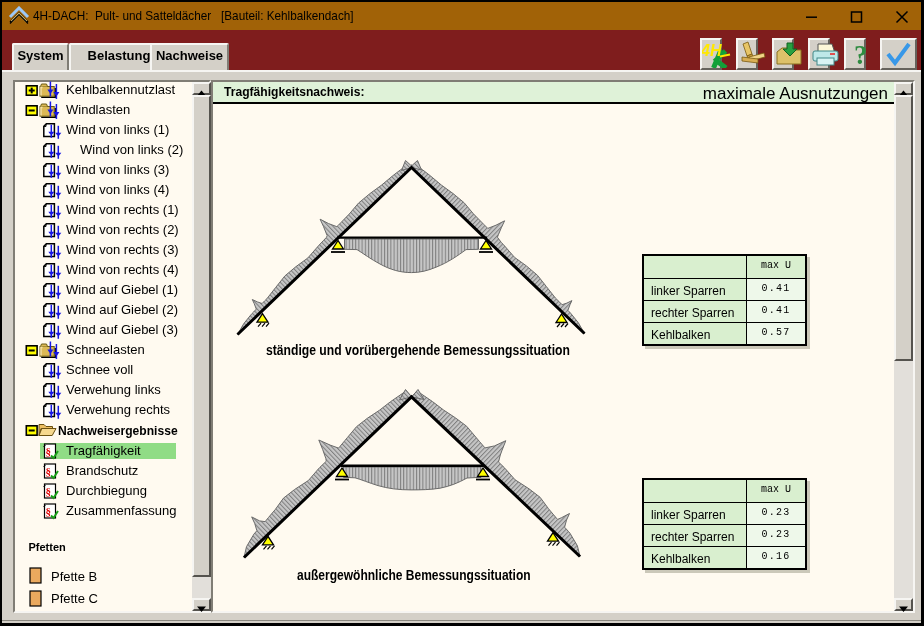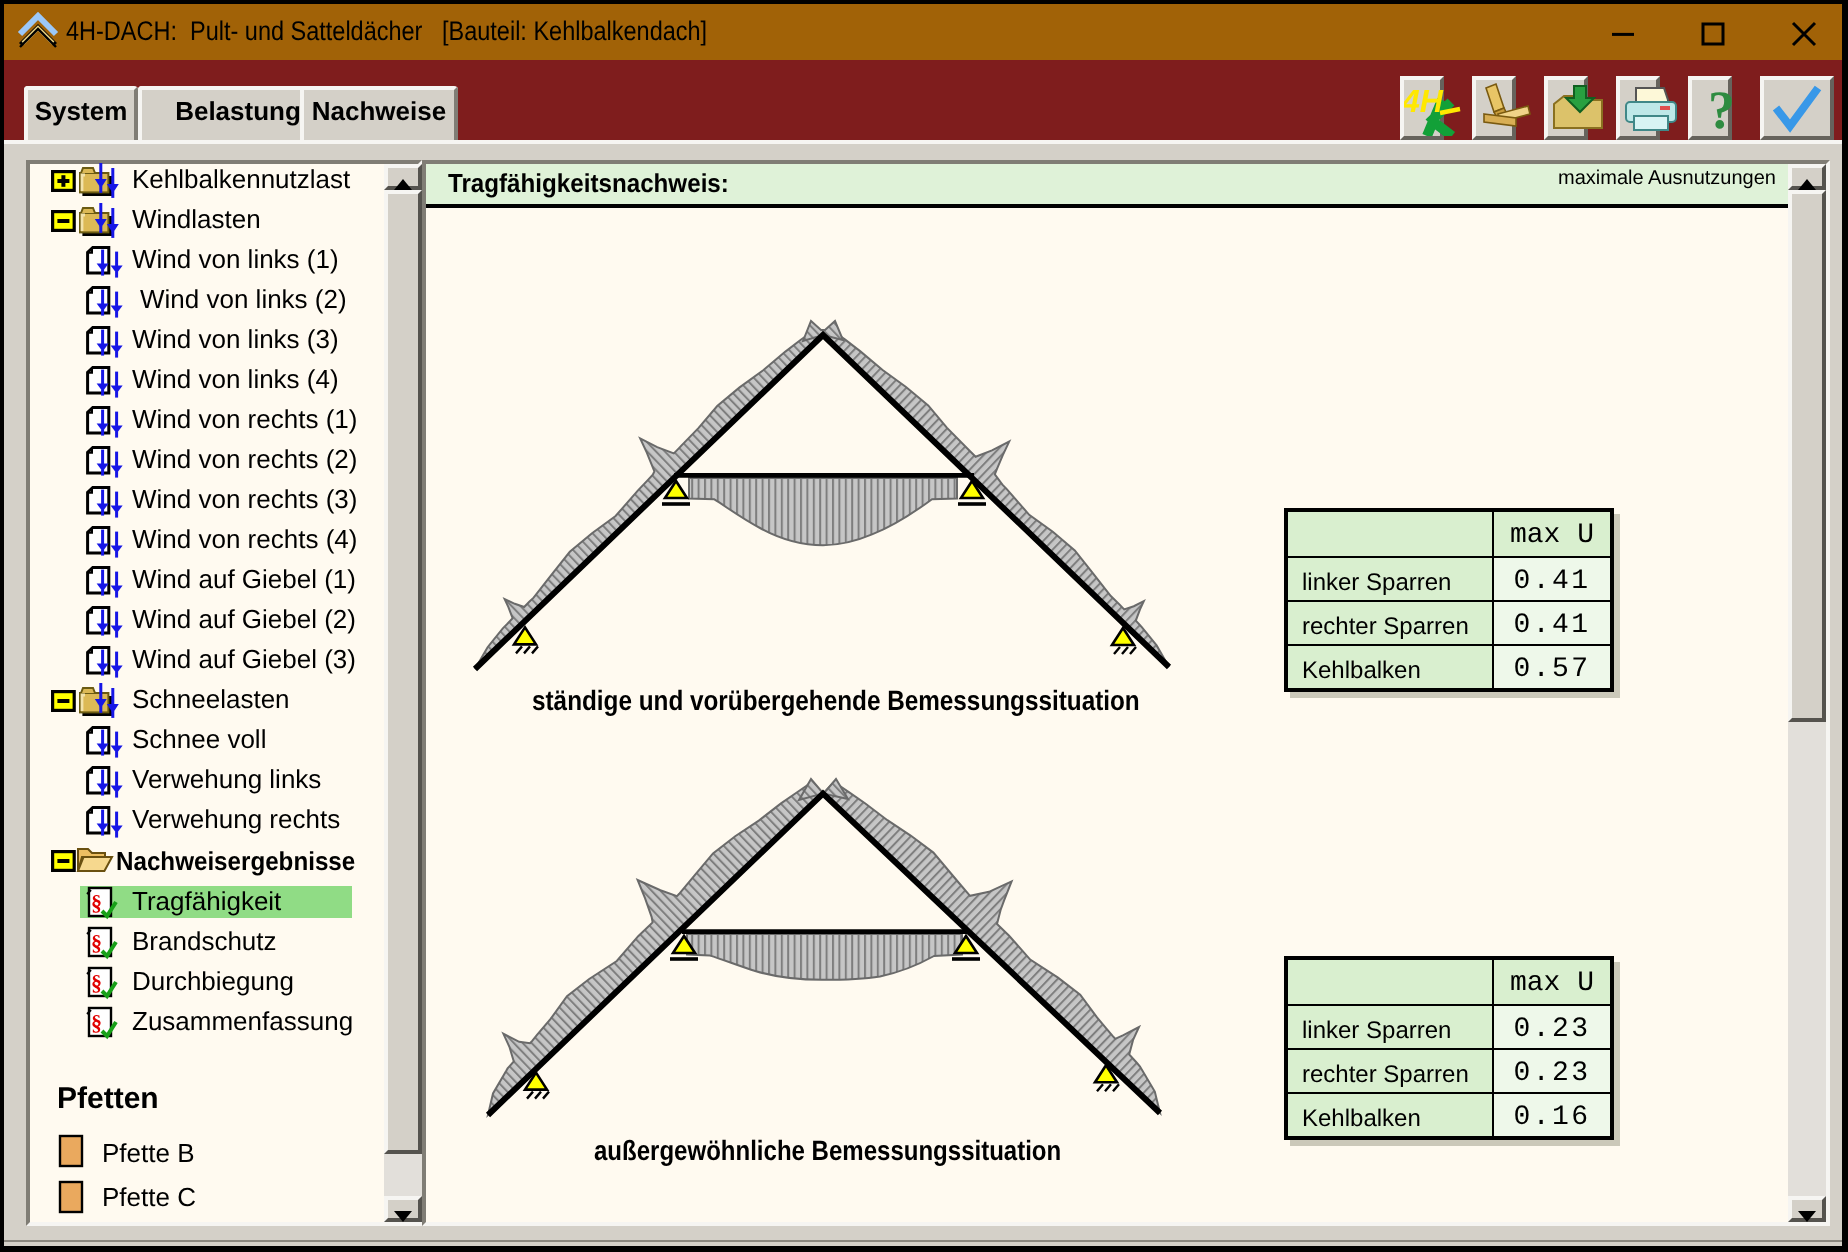--- a/index.html
+++ b/index.html
@@ -26,21 +26,21 @@
 #rscroll { position:absolute; left:894px; top:82px; width:19px; height:529px; background:#e2dfda; }
 .treerow { position:absolute; font-size:13px; color:#000; white-space:nowrap; }
 
 .sbtn { position:absolute; background:#d4d0c8; border:2px solid; border-color:#f6f5f2 #55534e #55534e #f6f5f2; }
 .sthumb { position:absolute; background:#d4d0c8; border:2px solid; border-color:#f6f5f2 #55534e #55534e #f6f5f2; }
 
 .utable { position:absolute; border:2px solid #000; background:#d9efcf; box-shadow:3px 3px 0 rgba(160,158,140,0.55); }
 .utable .row { display:flex; height:22px; border-top:1px solid #000; }
 .utable .row:first-child { border-top:none; }
 .utable .lab { width:103px; font-size:12px; padding:4.5px 0 0 7px; border-right:1px solid #000; }
-.utable .val { flex:1; background:#eef8ea; font-family:"Liberation Mono", monospace; font-size:14px; letter-spacing:1.2px; text-align:center; padding-top:3.5px; }
+.utable .val { flex:1; background:#eef8ea; font-family:"Liberation Mono", monospace; font-size:10px; letter-spacing:1.2px; text-align:center; padding-top:3.5px; }
 .caption { position:absolute; font-size:13.5px; font-weight:bold; color:#000; white-space:nowrap; }
 </style>
 </head>
 <body>
 <div id="frame"></div>
 <div id="titlebar">
   <svg class="abs" style="left:6px;top:4px" width="22" height="22" viewBox="0 0 22 22">
     <path d="M2 11 L11 2 L20 11" fill="none" stroke="#9cc8f8" stroke-width="3"></path>
     <path d="M2 16 L11 7 L20 16 M11 7 L11 9" fill="none" stroke="#000" stroke-width="1.4"></path>
     <path d="M3.5 15.5 L11 8 L18.5 15.5" fill="none" stroke="#e8d080" stroke-width="2"></path>
@@ -57,21 +57,21 @@
   <div class="tab" style="left:10px;width:57px">System</div>
   <div class="tab" style="left:67px;width:100px">Belastung</div>
   <div class="tab" style="left:148px;width:79px">Nachweise</div>
 </div>
 <div id="mainpanel"></div>
 <div id="treebox"></div>
 <div id="treescroll"></div>
 <div id="rightbox"></div>
 <div id="rheader">
   <div class="abs" style="left:11px;top:1.5px;font-size:13px;font-weight:bold;color:#000;transform:scale(0.93,1);transform-origin:0 50%">Tragfähigkeitsnachweis:</div>
-  <div class="abs" style="right:6px;top:1.5px;font-size:10px;color:#000">maximale Ausnutzungen</div>
+  <div class="abs" style="right:6px;top:1.5px;font-size:17px;color:#000">maximale Ausnutzungen</div>
 </div>
 <div id="rscroll"></div>
 
 <div class="tbtn" style="left:700px">
   <svg width="31" height="28" viewBox="0 0 31 28">
     <path d="M19 10 L11.5 28 M12.5 21.5 L23.5 11 M13.5 20 L24 28" stroke="#12a038" stroke-width="5" fill="none"></path>
     <text x="-1" y="16" font-family="Liberation Sans" font-size="16" font-weight="bold" font-style="italic" fill="#ffe800">4H</text>
     <path d="M18 16.5 L28 14.5" stroke="#ffe800" stroke-width="2.2" fill="none"></path>
   </svg>
 </div>
@@ -175,40 +175,40 @@
 <use href="#rdoc" x="30" y="364"></use>
 <use href="#rdoc" x="30" y="384"></use>
 <use href="#rdoc" x="30" y="404"></use>
 <use href="#rdoc" x="30" y="424"></use>
 <rect x="17" y="488" width="11" height="15" fill="#eaa95e" stroke="#000" stroke-width="1.2"></rect>
 <rect x="17" y="511" width="11" height="15" fill="#eaa95e" stroke="#000" stroke-width="1.2"></rect>
 </svg>
 <div class="treerow" style="left:66px;top:82px">Kehlbalkennutzlast</div>
 <div class="treerow" style="left:66px;top:102px">Windlasten</div>
 <div class="treerow" style="left:66px;top:122px">Wind von links (1)</div>
-<div class="treerow" style="left:70px;top:142px">Wind von links (2)</div>
+<div class="treerow" style="left:80px;top:142px">Wind von links (2)</div>
 <div class="treerow" style="left:66px;top:162px">Wind von links (3)</div>
 <div class="treerow" style="left:66px;top:182px">Wind von links (4)</div>
 <div class="treerow" style="left:66px;top:202px">Wind von rechts (1)</div>
 <div class="treerow" style="left:66px;top:222px">Wind von rechts (2)</div>
 <div class="treerow" style="left:66px;top:242px">Wind von rechts (3)</div>
 <div class="treerow" style="left:66px;top:262px">Wind von rechts (4)</div>
 <div class="treerow" style="left:66px;top:282px">Wind auf Giebel (1)</div>
 <div class="treerow" style="left:66px;top:302px">Wind auf Giebel (2)</div>
 <div class="treerow" style="left:66px;top:322px">Wind auf Giebel (3)</div>
 <div class="treerow" style="left:66px;top:342px">Schneelasten</div>
 <div class="treerow" style="left:66px;top:362px">Schnee voll</div>
 <div class="treerow" style="left:66px;top:382px">Verwehung links</div>
 <div class="treerow" style="left:66px;top:402px">Verwehung rechts</div>
 <div class="treerow" style="left:58px;top:423px;font-weight:bold;transform:scale(0.93,1);transform-origin:0 50%">Nachweisergebnisse</div>
 <div class="treerow" style="left:66px;top:443px">Tragfähigkeit</div>
 <div class="treerow" style="left:66px;top:463px">Brandschutz</div>
 <div class="treerow" style="left:66px;top:483px">Durchbiegung</div>
 <div class="treerow" style="left:66px;top:503px">Zusammenfassung</div>
-<div class="treerow" style="left:28.5px;top:541px;font-weight:bold;font-size:15px">Pfetten</div>
+<div class="treerow" style="left:28.5px;top:541px;font-weight:bold;font-size:11px">Pfetten</div>
 <div class="treerow" style="left:51px;top:569px">Pfette B</div>
 <div class="treerow" style="left:51px;top:591px">Pfette C</div>
 
 <div class="sbtn" style="left:192px;top:82px;width:19px;height:13px">
   <svg width="15" height="9" viewBox="0 0 15 9">
       <polygon points="7.5,1.5 12,7 3,7" fill="#000"></polygon>
     </svg>
 </div>
 <div class="sthumb" style="left:192px;top:95px;width:19px;height:482px"></div>
 <div class="sbtn" style="left:192px;top:598px;width:19px;height:13px">

